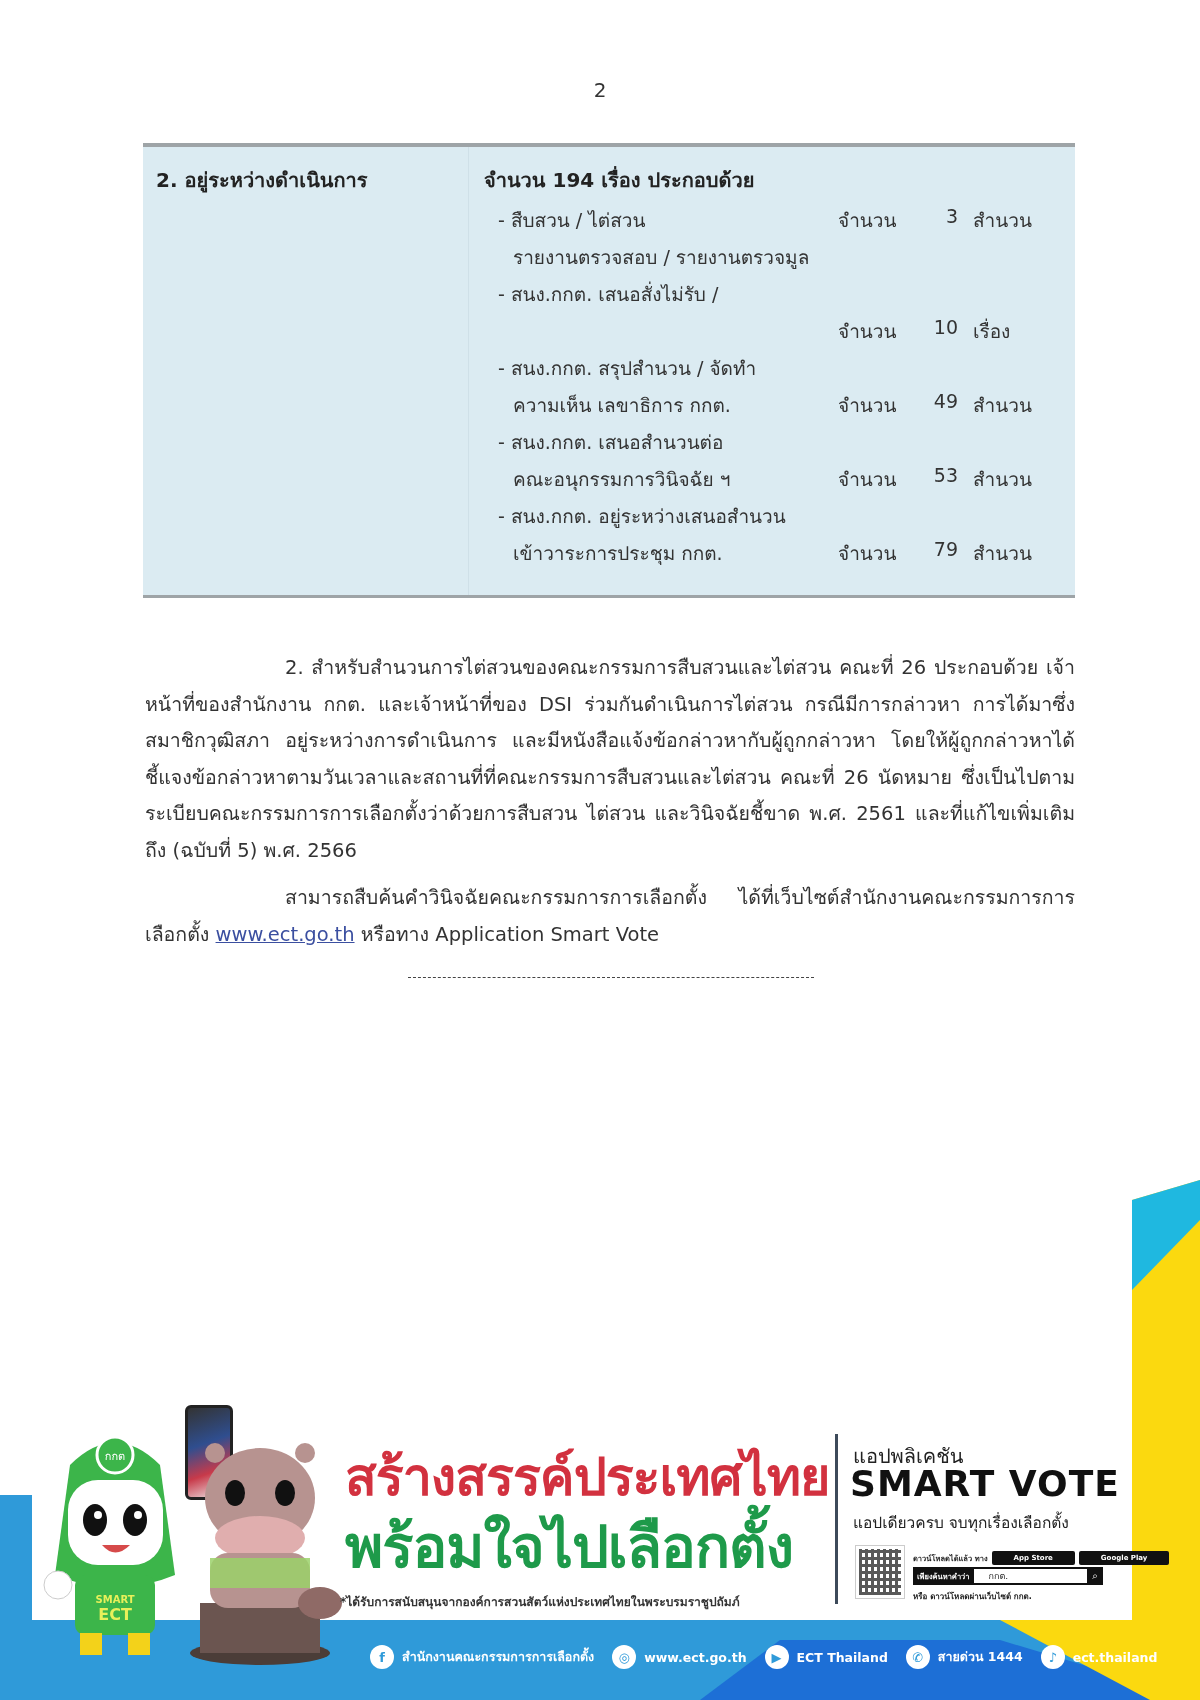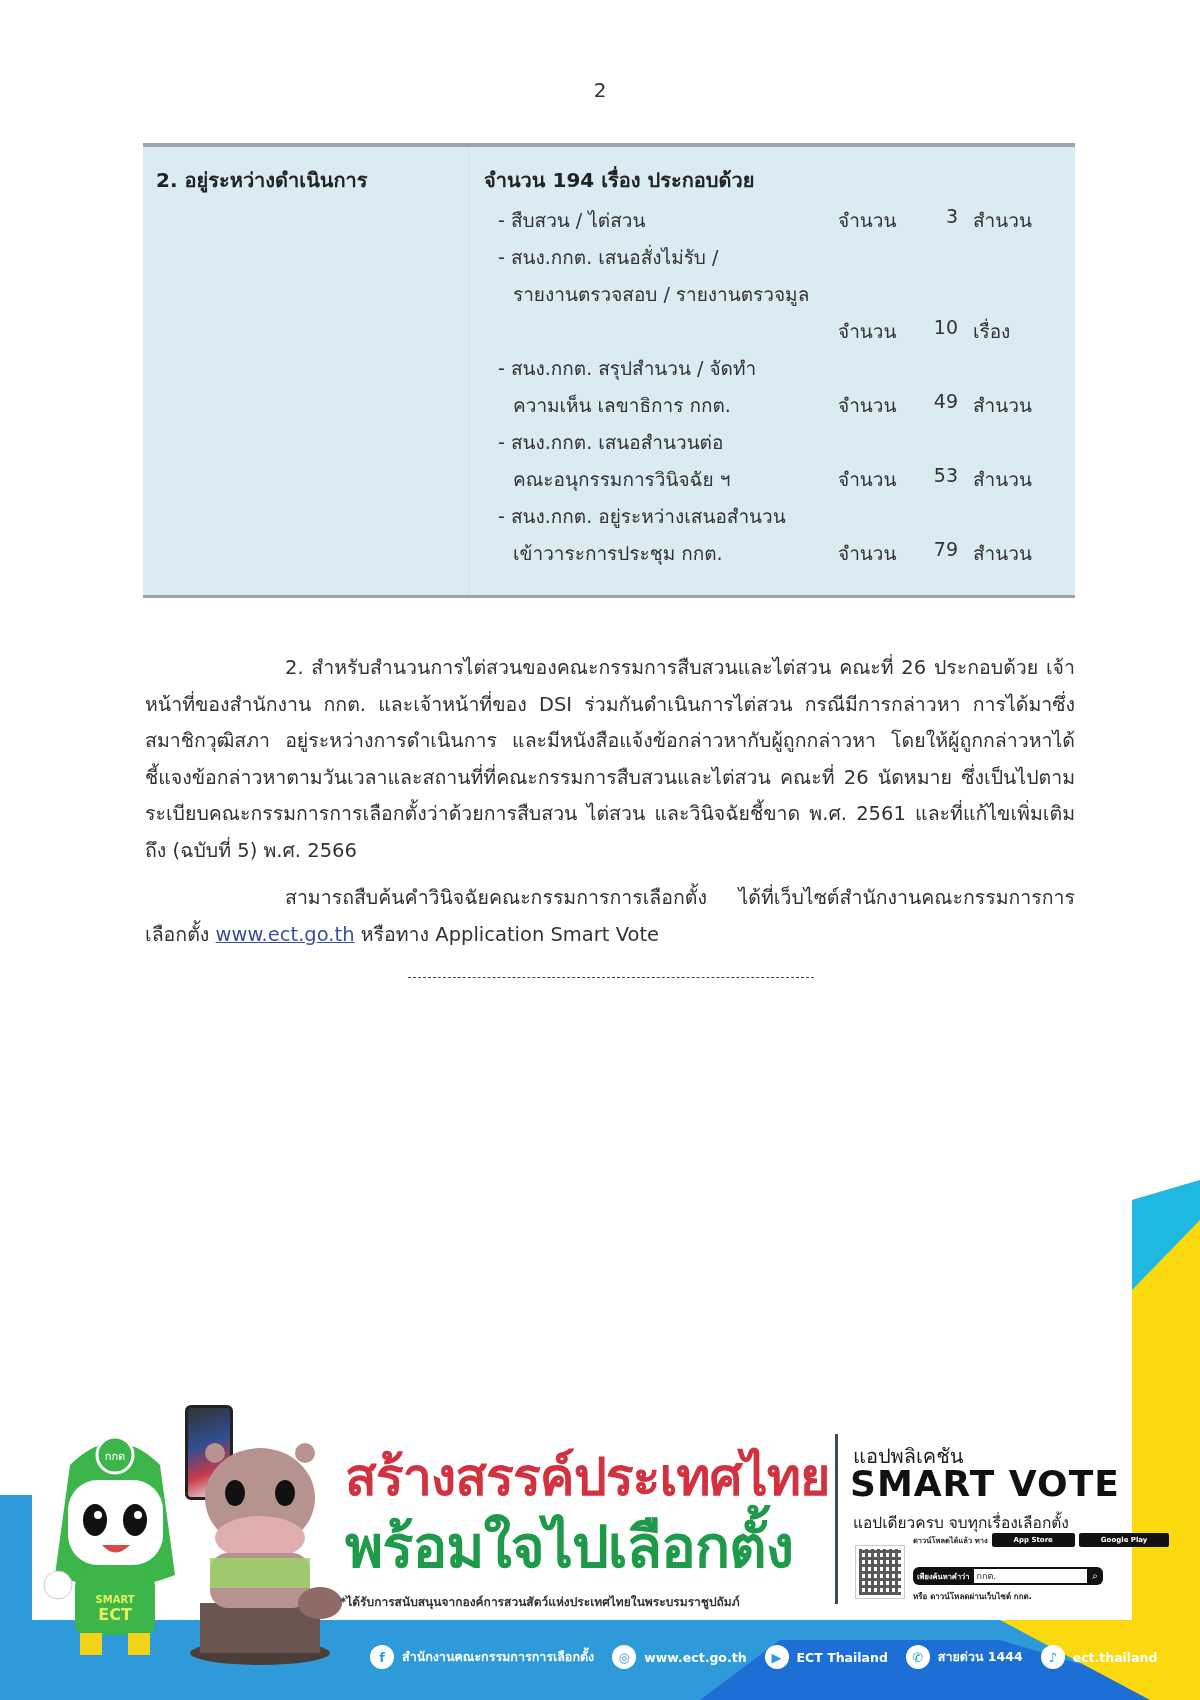--- a/index.html
+++ b/index.html
@@ -46,25 +46,25 @@
   .disclaimer { position: absolute; left: 340px; top: 412px; font-size: 12px; font-weight: bold; color: #333; }
 
   .v-divider { position: absolute; left: 835px; top: 254px; width: 3px; height: 170px; background: #3d4a5a; }
   .app-kicker { position: absolute; left: 853px; top: 260px; font-size: 20px; color: #222; }
   .app-name { position: absolute; left: 850px; top: 283px; font-size: 36px; font-weight: bold; color: #111; letter-spacing: 1px; font-family: "DejaVu Sans", sans-serif; }
   .app-tagline { position: absolute; left: 853px; top: 330px; font-size: 15.5px; color: #222; }
   .qr { position: absolute; left: 855px; top: 365px; width: 50px; height: 54px; background: #fff; border: 1px solid #ccc; }
   .qr-grid { position: absolute; inset: 3px; background:
      repeating-linear-gradient(90deg, #222 0 3px, transparent 3px 6px),
      repeating-linear-gradient(0deg, #222 0 3px, transparent 3px 7px); opacity: 0.75; }
-  .store-row { position: absolute; left: 913px; top: 353px; display: flex; align-items: center; gap: 4px; font-size: 7.5px; color: #222; font-weight: bold; }
+  .store-row { position: absolute; left: 913px; top: 371px; display: flex; align-items: center; gap: 4px; font-size: 7.5px; color: #222; font-weight: bold; }
   .store-badge { background: #111; color: #fff; font-size: 7px; padding: 3px 22px; border-radius: 2px; }
-  .search-row { position: absolute; left: 913px; top: 387px; width: 190px; height: 18px; background: #111; display: flex; align-items: center; border-radius: 6px; }
+  .search-row { position: absolute; left: 913px; top: 387px; width: 190px; height: 18px; background: #111; display: flex; align-items: center; }
   .search-label { color: #fff; font-size: 7.5px; padding: 0 4px; font-weight: bold; }
-  .search-box { background: #fff; height: 14px; flex: 1; font-size: 9px; color: #222; padding-left: 3px; line-height: 14px; }
+  .search-box { background: #fff; height: 14px; flex: 1; font-size: 9px; color: #222; padding-left: 15px; line-height: 14px; }
   .search-icon { color: #fff; font-size: 10px; width: 16px; text-align: center; }
   .web-row { position: absolute; left: 913px; top: 410px; font-size: 8px; color: #222; font-weight: bold; }
 
   
   .mascot-green { position: absolute; left: 40px; top: 245px; width: 150px; height: 235px; }
   .mascot-hippo { position: absolute; left: 180px; top: 258px; width: 165px; height: 230px; }
   .phone { position: absolute; left: 185px; top: 225px; width: 48px; height: 95px; border-radius: 6px; background: linear-gradient(160deg,#333 0,#2f4e8f 40%,#c83a4a 70%,#eee 100%); border: 3px solid #222; }
 </style>
 </head>
 <body>
@@ -78,24 +78,24 @@
   <div class="sub-items">
 
     <div class="sub-line">
       <span class="txt">- สืบสวน / ไต่สวน</span>
       <span class="cnt-label">จำนวน</span>
       <span class="cnt-num">3</span>
       <span class="cnt-unit">สำนวน</span>
     </div>
 
     <div class="sub-line">
+      <span class="txt indent">รายงานตรวจสอบ / รายงานตรวจมูล</span>
+    </div>
+    <div class="sub-line">
       <span class="txt">- สนง.กกต. เสนอสั่งไม่รับ /</span>
-    </div>
-    <div class="sub-line">
-      <span class="txt indent">รายงานตรวจสอบ / รายงานตรวจมูล</span>
     </div>
     <div class="sub-line">
       <span class="cnt-label">จำนวน</span>
       <span class="cnt-num">10</span>
       <span class="cnt-unit">เรื่อง</span>
     </div>
 
     <div class="sub-line">
       <span class="txt">- สนง.กกต. สรุปสำนวน / จัดทำ</span>
     </div>

